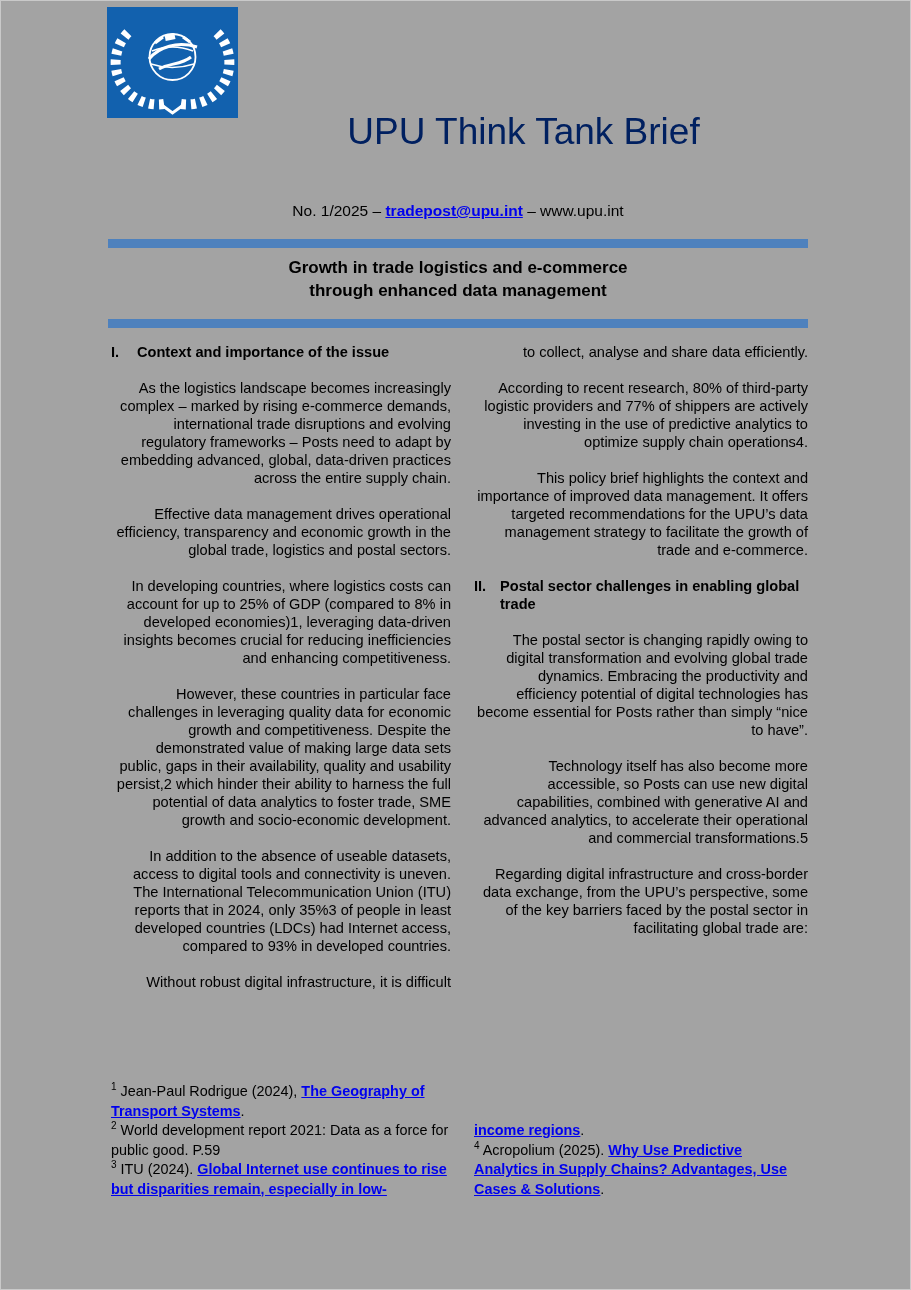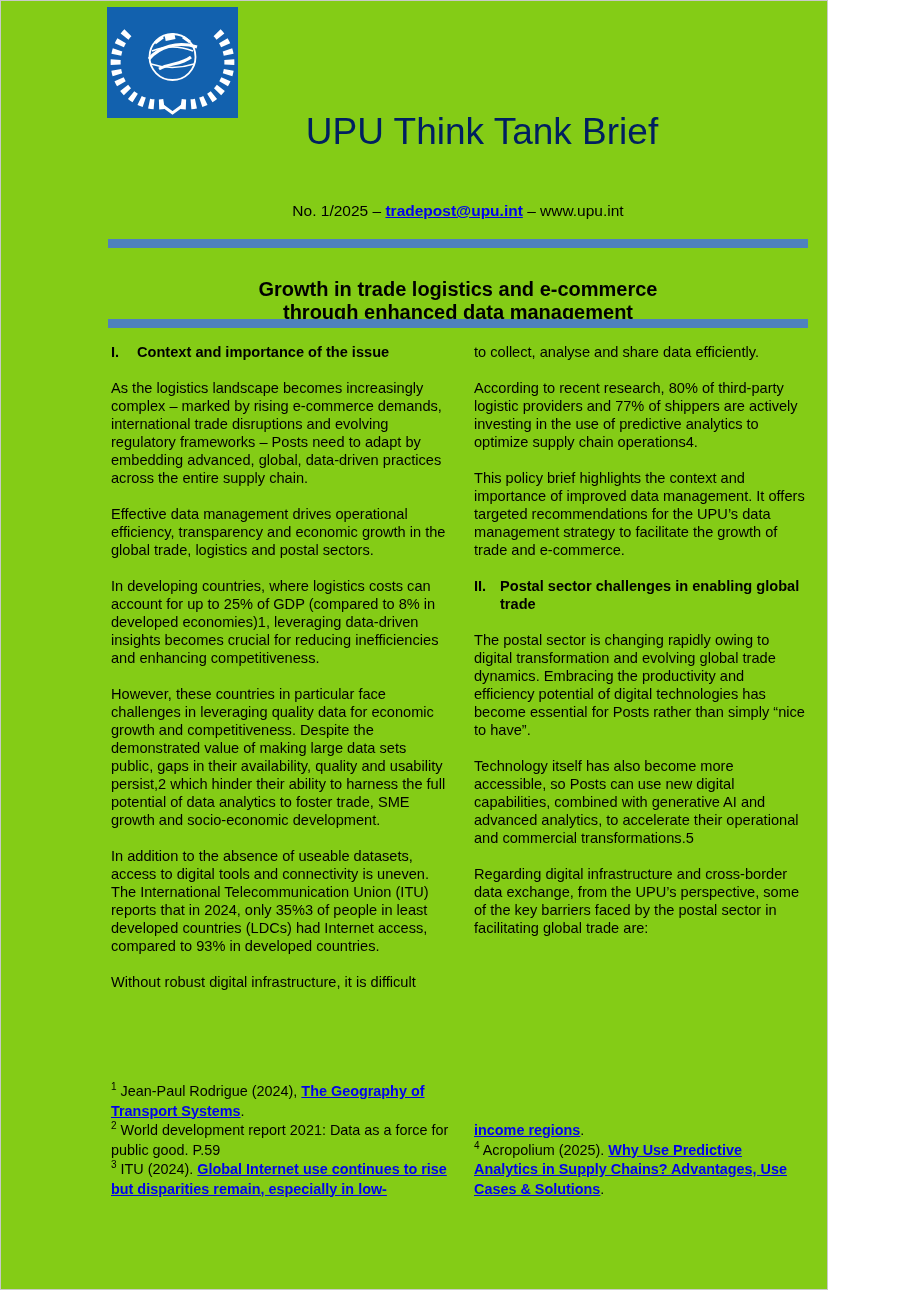--- a/index.html
+++ b/index.html
@@ -5,41 +5,41 @@
   :root{
     --accent:#4E81BD;
     --navy:#002060;
     --link:#0000EE;
     --logo_bg:#1261AE;
     --page_border:#c9c9c9;
   }
   *{box-sizing:border-box;}
   html,body{margin:0;padding:0;background:#fff;}
   body{font-family:"Liberation Sans","DejaVu Sans",sans-serif;color:#000;}
-  .page{position:relative;width:828px;height:1290px;background:#84cc16;border:1px solid var(--page_border);overflow:hidden;}
+  .page{position:relative;width:911px;height:1290px;background:#a3a3a3;border:1px solid var(--page_border);overflow:hidden;}
 
   
   .logo{position:absolute;left:106px;top:6px;width:131px;height:111px;background:var(--logo_bg);}
   .logo svg{display:block;width:100%;height:100%;}
   .app-title{position:absolute;left:240px;right:104px;top:110px;text-align:center;
     font-size:37px;line-height:42px;color:var(--navy);font-weight:400;letter-spacing:0;}
   .contact-line{position:absolute;left:107px;top:200px;width:700px;text-align:center;font-size:15.5px;line-height:19px;}
 
   .bar{position:absolute;left:107px;width:700px;height:9px;background:var(--accent);}
   .bar-top{top:238px;}
   .bar-bottom{top:318px;}
   .brief-title{position:absolute;left:107px;top:255px;width:700px;text-align:center;
-    font-weight:bold;font-size:20px;line-height:23px;margin-top:22px;}
+    font-weight:bold;font-size:17px;line-height:23px;}
 
   
   .columns{position:absolute;left:110px;top:342px;width:700px;height:856px;display:flex;gap:23px;}
   .col{display:flex;flex-direction:column;font-size:14.6px;line-height:18px;}
   .col-left{width:340px;}
   .col-right{width:334px;}
-  .col p{margin:0 0 18px 0;}
+  .col p{margin:0 0 18px 0;text-align:right;}
   .section-heading{display:flex;font-weight:bold;margin:0 0 18px 0;}
   .section-heading .h-num{flex:0 0 26px;}
   .section-heading .h-text{flex:1;}
 
   .footnotes{margin-top:auto;font-size:14.4px;line-height:19.5px;}
   .footnote-item{margin:0;}
   .doc-link{color:var(--link);text-decoration:underline;cursor:pointer;font-weight:bold;}
   sup.fn-num{font-size:10px;line-height:0;}
 </style>
 </head>

